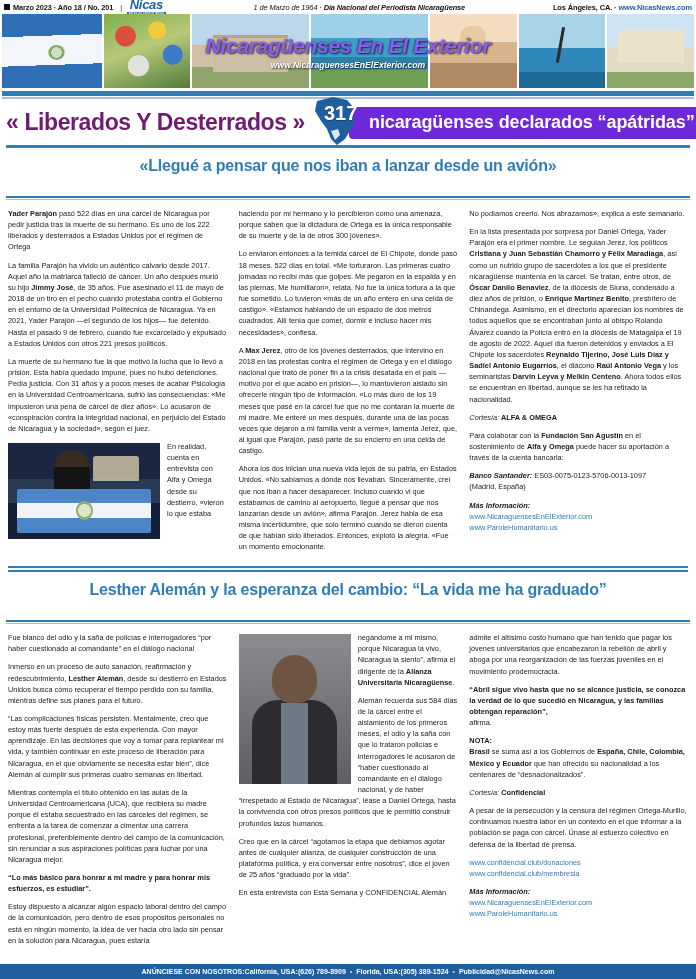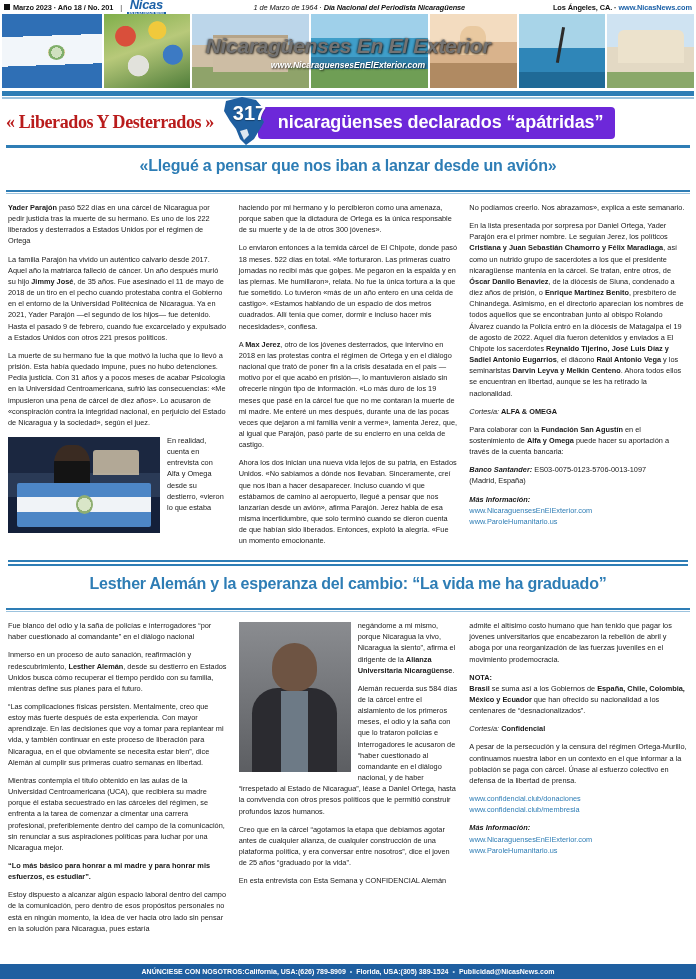--- a/index.html
+++ b/index.html
@@ -44,21 +44,21 @@
     display:flex;gap:2px;padding:0 2px;overflow:hidden;background:#fff;
   }
   .mh-cell{position:relative;overflow:hidden;flex:1;}
   .mh-cell.wide{flex:1.35;}
   .mh-cell.flag{flex:1.15;}
   .mh-title{
     position:absolute;left:0;right:0;top:20px;text-align:center;
     pointer-events:none;
   }
   .mh-title .t1{
-    font-size:21px;font-weight:bold;font-style:italic;color:#737373;
+    font-size:21px;font-weight:bold;font-style:italic;color:#8b5cf6;
     letter-spacing:-0.3px;
     text-shadow:1px 1px 2px rgba(0,0,0,.75), -1px 0 2px rgba(0,0,0,.5);
   }
   .mh-title .t2{
     display:block;margin-top:2px;
     font-size:8.6px;font-weight:bold;font-style:italic;color:#fff;
     text-shadow:1px 1px 2px rgba(0,0,0,.8);
   }
 
   
@@ -104,42 +104,41 @@
 
   .mh-rule{height:5px;background:#2e7db5;margin:3px 2px 0 2px;}
   .mh-rule2{height:1.5px;background:#9cc3de;margin:1px 2px 0 2px;}
 
   
   .banner{
     position:relative;height:40px;margin-top:4px;
     display:flex;align-items:center;padding:0 6px;
   }
   .banner-left{
-    font-size:18px;font-weight:bold;color:#b91c1c;white-space:nowrap;
+    font-size:23px;font-weight:bold;color:#701a75;white-space:nowrap;
     letter-spacing:-0.4px;
-    font-family:Liberation Serif, serif;
   }
   .map-wrap{position:relative;width:58px;height:48px;margin:0 -2px 0 2px;flex:none;}
   .map-wrap svg{position:absolute;left:0;top:-4px;}
   .banner-num{
     position:absolute;left:17px;top:3px;
     font-size:20px;font-weight:bold;color:#fff;z-index:3;
     text-shadow:0 1px 1px rgba(0,0,0,.35);
   }
   .banner-pill{
     background:#6d28d9;color:#fff;border-radius:4px;
     font-size:18px;font-weight:bold;padding:5px 12px 6px 20px;
     margin-left:-14px;white-space:nowrap;letter-spacing:-0.1px;
   }
   .banner-underline{height:3px;background:#2e7db5;margin:2px 6px 0 6px;}
 
   
   .sec-head{
     text-align:center;font-size:16px;font-weight:bold;color:#2e7db5;
-    padding:9px 10px 15px;letter-spacing:-0.2px;
+    padding:9px 10px 21px;letter-spacing:-0.2px;
   }
   .sec-rule{height:2px;background:#2e7db5;margin:0 6px;}
   .sec-rule-thin{height:1px;background:#9cc3de;margin:1.5px 6px 0;}
 
   
   .cols{
     display:flex;gap:12px;padding:8px 8px 0 8px;
   }
   .col{flex:1;min-width:0;}
   p.bt{
@@ -346,20 +345,24 @@
       <span>negándome a mi mismo, porque Nicaragua la vivo, Nicaragua la siento”, afirma el dirigente de la </span><b>Alianza Universitaria Nicaragüense</b><span>.</span>
     </p>
     <p class="bt">Alemán recuerda sus 584 días de la cárcel entre el aislamiento de los primeros meses,  el odio y la saña con que lo trataron policías e interrogadores le acusaron de “haber cuestionado al comandante en el diálogo nacional, y de haber “irrespetado al Estado de Nicaragua”, léase a Daniel Ortega, hasta la convivencia con otros presos políticos que le permitió construir profundos lazos humanos.</p>
     <p class="bt">Creo que en la cárcel “agotamos la etapa que debíamos agotar antes de cualquier alianza, de cualquier construcción de una plataforma política, y era conversar entre nosotros”, dice el joven de 25 años “graduado por la vida”.</p>
     <p class="bt">En esta entrevista con Esta Semana y CONFIDENCIAL Alemán</p>
   </div>
 
   <div class="col">
     <p class="bt">admite el altísimo costo humano que han tenido que pagar los jóvenes universitarios que encabezaron la rebelión de abril y aboga por una reorganización de las fuerzas juveniles en el movimiento prodemocracia.</p>
     <p class="bt">
+      <b>“Abril sigue vivo hasta que no se alcance justicia, se conozca la verdad de lo que sucedió en Nicaragua, y las familias obtengan reparación”,</b><br>
+      <span>afirma.</span>
+    </p>
+    <p class="bt">
       <b>NOTA:</b><br>
       <b>Brasil</b><span> se suma así a los Gobiernos de </span><b>España, Chile, Colombia, México y Ecuador</b><span> que han ofrecido su nacionalidad a los centenares de “desnacionalizados”.</span>
     </p>
     <p class="bt">
       <i>Cortesía:</i><b> Confidencial</b>
     </p>
     <p class="bt">A pesar de la persecución y la censura del régimen Ortega-Murillo, continuamos nuestra labor en un contexto en el que informar a la población se paga con cárcel. Únase al esfuerzo colectivo en defensa de la libertad de prensa.</p>
     <p class="bt">
       <span class="link">www.confidencial.club/donaciones</span><br>
       <span class="link">www.confidencial.club/membresia</span>

